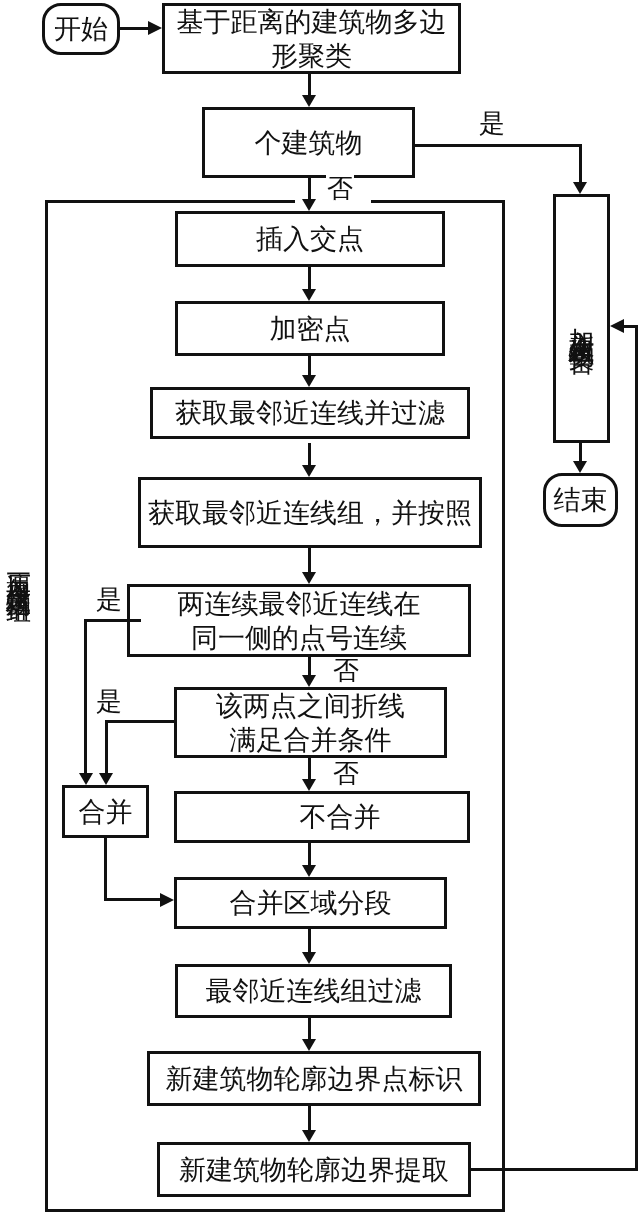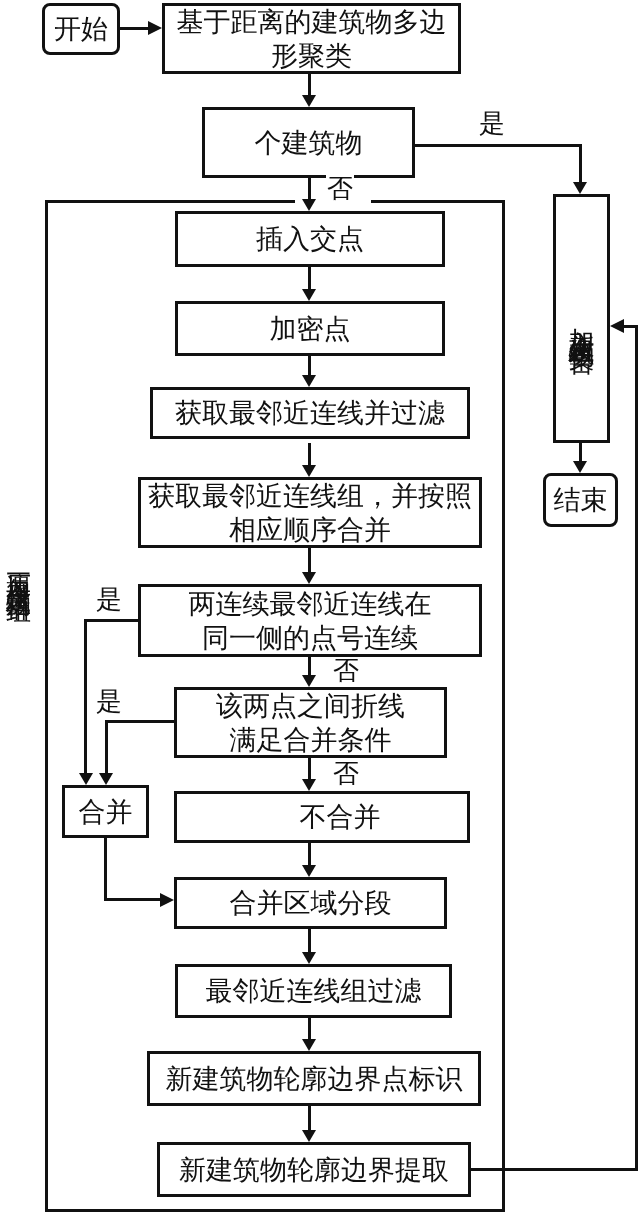--- a/index.html
+++ b/index.html
@@ -6,40 +6,40 @@
   #canvas{
     position:relative;width:640px;height:1218px;background:#fff;overflow:hidden;
     font-family:"DejaVu Serif","Liberation Serif",serif;color:#111;
   }
   .box{
     position:absolute;box-sizing:border-box;border:3px solid #111;background:#fff;
     display:flex;flex-direction:column;align-items:center;justify-content:center;
     text-align:center;font-size:27px;line-height:34px;
   }
   .box div{white-space:nowrap;}
-  .terminal{border-radius:8px;}
+  .terminal{border-radius:19px;}
   .ln{position:absolute;background:#111;}
   .ar{position:absolute;width:0;height:0;}
   .ar-down{border-left:7px solid transparent;border-right:7px solid transparent;border-top:12px solid #111;}
   .ar-right{border-top:7px solid transparent;border-bottom:7px solid transparent;border-left:14px solid #111;}
   .ar-left{border-top:7px solid transparent;border-bottom:7px solid transparent;border-right:14px solid #111;}
   .elabel{position:absolute;font-size:26px;line-height:26px;background:#fff;padding:0 1px;}
   .patch{position:absolute;background:#fff;}
 
   
   #n-start{left:42px;top:3px;width:78px;height:52px;}
   #n-cluster{left:162px;top:3px;width:299px;height:71px;}
   #n-single{left:202px;top:107px;width:213px;height:71px;}
   #outer{position:absolute;box-sizing:border-box;border:3px solid #111;background:transparent;
          left:45px;top:200px;width:460px;height:1012px;}
   #n-insert{left:175px;top:211px;width:270px;height:56px;}
   #n-densify{left:175px;top:301px;width:270px;height:55px;}
   #n-getfilter{left:150px;top:387px;width:320px;height:52px;}
   #n-getgroup{left:138px;top:477px;width:344px;height:71px;}
-  #n-consec{left:138px;top:584px;width:344px;height:73px;}
+  #n-consec{left:127px;top:584px;width:344px;height:73px;}
   #n-polyline{left:174px;top:687px;width:273px;height:71px;}
   #n-nomerge{left:174px;top:791px;width:296px;height:52px;padding-left:36px;}
   #n-merge{left:62px;top:785px;width:87px;height:53px;}
   #n-mergeseg{left:174px;top:877px;width:273px;height:52px;}
   #n-groupfilter{left:175px;top:964px;width:277px;height:54px;}
   #n-mark{left:147px;top:1051px;width:334px;height:55px;}
   #n-extract{left:157px;top:1142px;width:314px;height:55px;}
   #n-addset{left:553px;top:194px;width:57px;height:249px;writing-mode:vertical-rl;
             font-size:26px;letter-spacing:3px;line-height:51px;}
   #n-end{left:543px;top:473px;width:75px;height:54px;}
@@ -126,21 +126,20 @@
   <div class="box" id="n-densify">
     <div>加密点</div>
   </div>
 
   <div class="box" id="n-getfilter">
     <div>获取最邻近连线并过滤</div>
   </div>
 
   <div class="box" id="n-getgroup">
     <div>获取最邻近连线组，并按照</div>
-    <div>相应顺序合并</div>
   </div>
 
   <div class="box" id="n-consec">
     <div>两连续最邻近连线在</div>
     <div>同一侧的点号连续</div>
   </div>
 
   <div class="box" id="n-polyline">
     <div>该两点之间折线</div>
     <div>满足合并条件</div>

